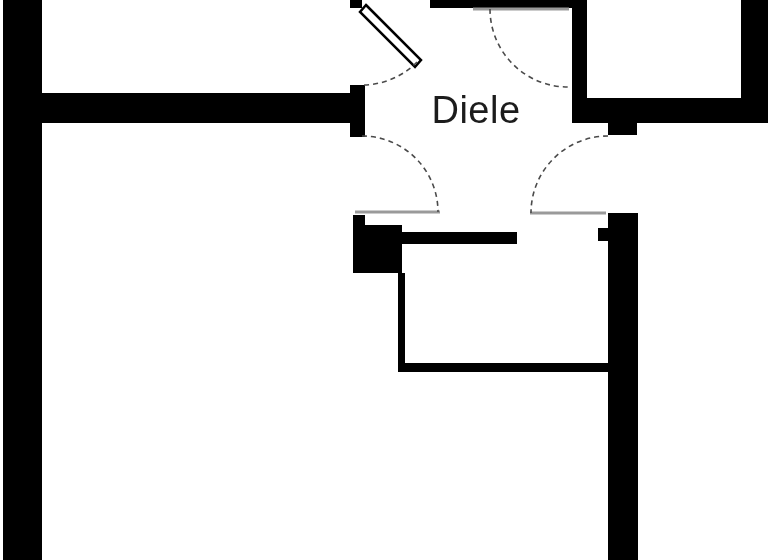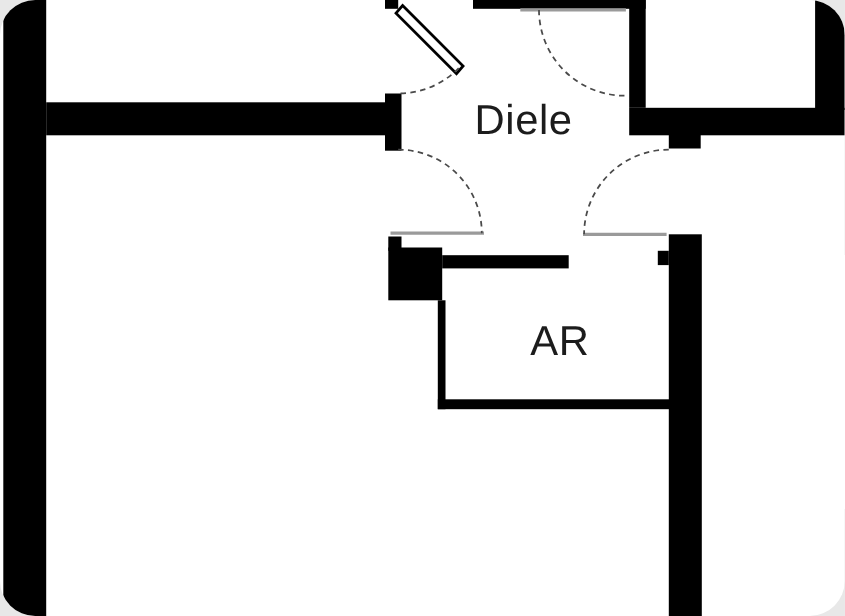--- a/index.html
+++ b/index.html
@@ -9,21 +9,20 @@
     --swing-arc-color:#4a4a4a;
     --label-color:#1c1c1c;
   }
   html,body{margin:0;padding:0;background:#e8e8e8;}
   .plan-canvas{
     position:relative;
     width:768px;height:560px;
     background:var(--background);
     overflow:hidden;
     font-family:"Liberation Sans", sans-serif;
-    border-radius:32px;
   }
   .plan-svg{position:absolute;left:0;top:0;width:768px;height:560px;}
   .wall{fill:var(--wall-color);stroke:none;}
   .door-leaf-line{stroke:var(--door-leaf-color);stroke-width:3;fill:none;stroke-linecap:butt;}
   .door-leaf-panel{fill:var(--background);stroke:var(--wall-color);stroke-width:2.5;}
   .swing-arc{fill:none;stroke:var(--swing-arc-color);stroke-width:1.6;stroke-dasharray:5 4;}
   .room-label{
     position:absolute;
     transform:translate(-50%,-50%);
     color:var(--label-color);
@@ -66,15 +65,14 @@
     <line class="door-leaf-line" x1="530" y1="213" x2="606" y2="213"></line>
     <polygon class="door-leaf-panel" points="366,5 421,60 415,67 360,12"></polygon>
 
     <path class="swing-arc" d="M 417 62 A 77 77 0 0 1 363 85"></path>
     <path class="swing-arc" d="M 490 9  A 78 78 0 0 0 568 87"></path>
     <path class="swing-arc" d="M 362 136 A 76 76 0 0 1 438 212"></path>
     <path class="swing-arc" d="M 608 136 A 77 77 0 0 0 531 213"></path>
   </svg>
 
   <div class="room-label label-diele">Diele</div>
-  <div class="room-label label-ar">AR</div>
 
 </div>
 
 </body></html>

